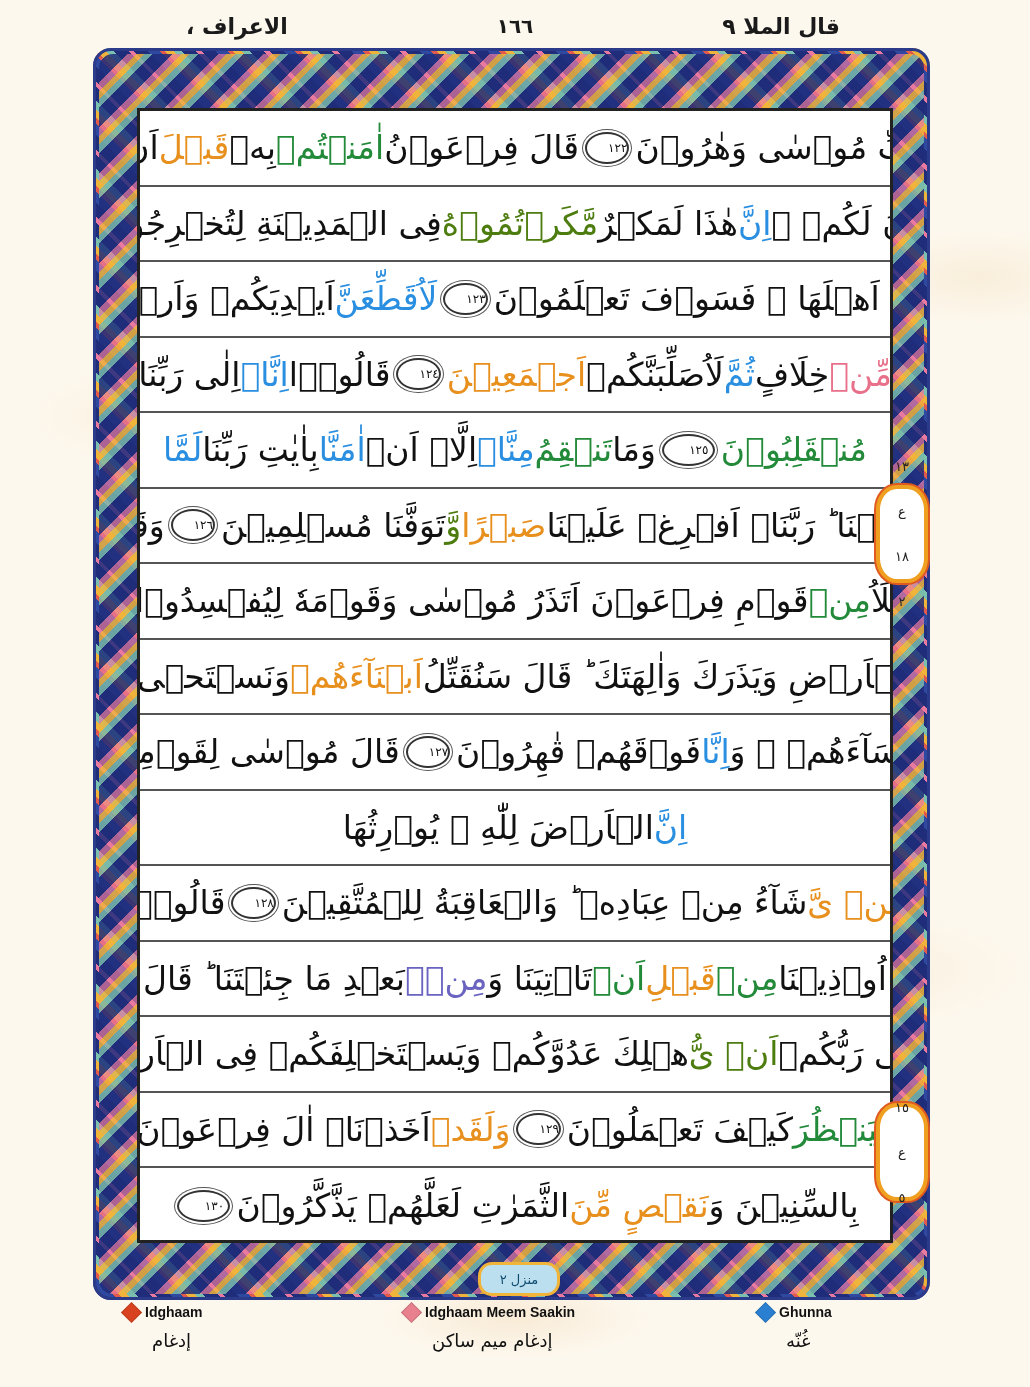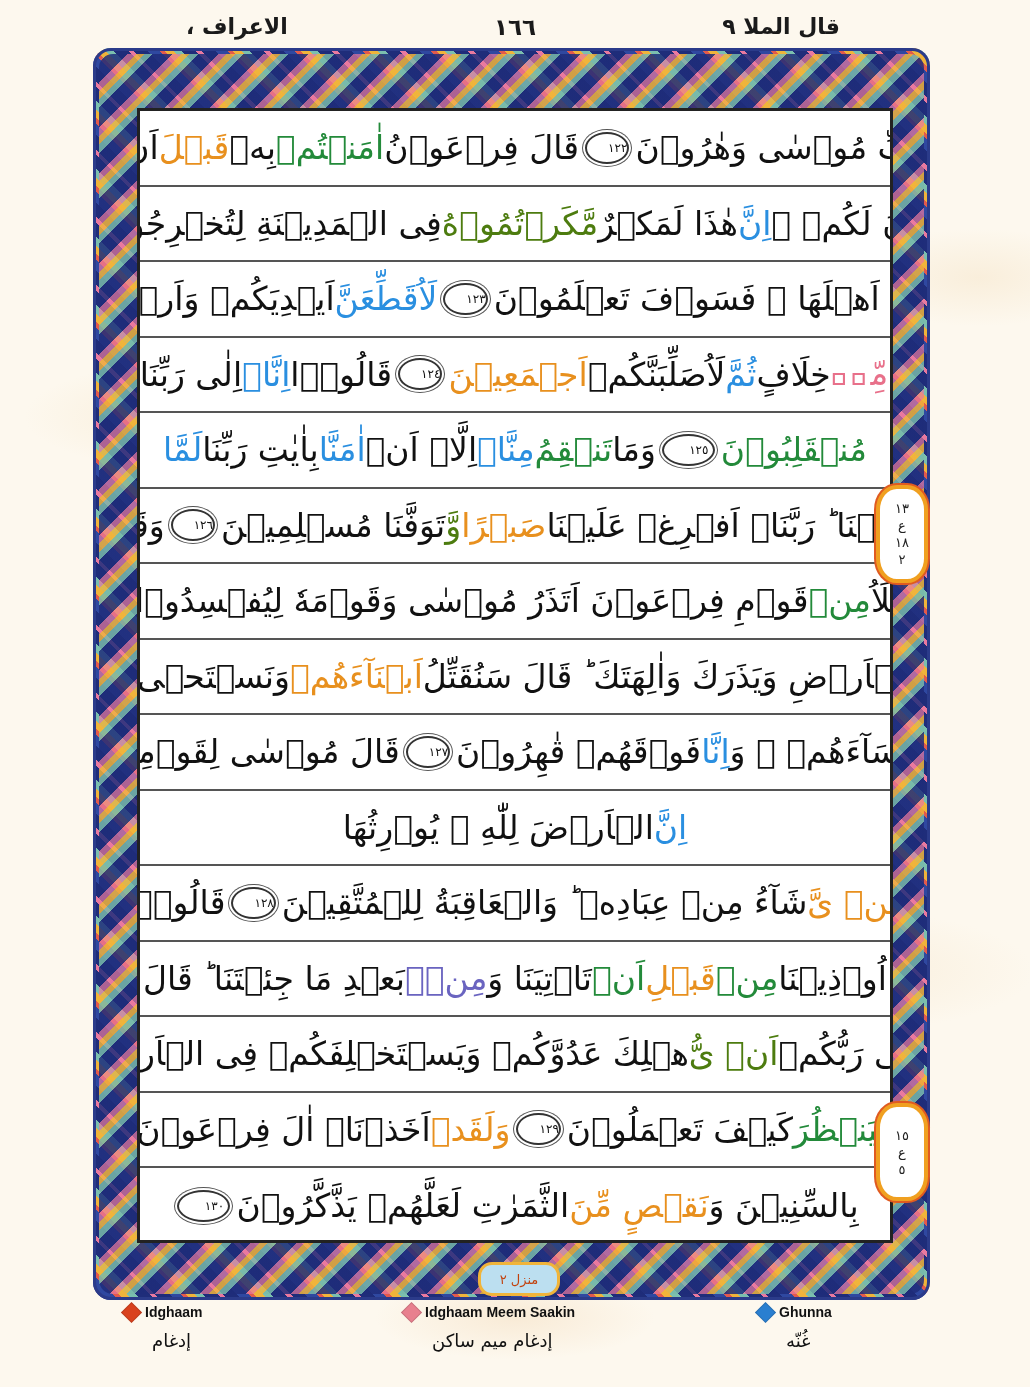--- a/index.html
+++ b/index.html
@@ -11,21 +11,21 @@
       radial-gradient(ellipse 300px 90px at 80% 70%, rgba(240,215,175,0.30), transparent 70%),
       radial-gradient(ellipse 200px 60px at 50% 95%, rgba(240,210,170,0.35), transparent 70%),
       radial-gradient(ellipse 180px 70px at 95% 20%, rgba(240,215,175,0.30), transparent 70%);
     font-family: "DejaVu Sans", sans-serif;
   }
   .running-head {
     position:absolute; top:8px; left:0; width:1030px; height:40px;
     font-family:"DejaVu Sans", sans-serif; font-weight:bold; font-size:22px; color:#1a1a1a;
   }
   .rh-left { position:absolute; left:140px; top:6px; direction:rtl;margin-left:46px; }
-  .rh-center { position:absolute; left:465px; top:6px; width:100px; text-align:center; font-size:23px; }
+  .rh-center { position:absolute; left:465px; top:6px; width:100px; text-align:center; font-size:20px; }
   .rh-right { position:absolute; right:190px; top:6px; direction:rtl; }
 
   .border-frame {
     position:absolute; left:93px; top:48px; width:837px; height:1252px;
     background:
       repeating-linear-gradient(45deg, #1f2d7a 0 10px, #2f48a0 10px 18px, #e25a4c 18px 22px, #f0b43a 22px 28px, #7bbfae 28px 34px, #1f2d7a 34px 44px, #e9799f 44px 48px);
     border-radius:18px;
     box-shadow:0 0 0 3px #2b3b8a inset;
   }
   .border-frame::before {
@@ -50,39 +50,39 @@
   }
   .text-line:last-child { border-bottom:none; }
   .ayah-marker {
     display:inline-flex; align-items:center; justify-content:center;
     width:28px; height:28px; border-radius:50%;
     border:2px solid #333; box-shadow:0 0 0 2px #fff, 0 0 0 3px #555;
     font-size:12px; margin:0 6px; vertical-align:middle; background:#fff;padding-left:21px;
   }
   .c-blue { color:#2a8fe0; }
   .c-red { color:#4d7c0f; }
-  .c-pink { color:#e8708a;font-family:Liberation Mono, monospace; }
+  .c-pink { color:#e8708a; }
   .c-green { color:#238a3a; }
   .c-orange { color:#e8901e; }
   .c-purple { color:#6a64c0; }
 
   .ruku-badge {
     position:absolute; width:44px; height:90px;
     background:#fff;
     border:4px solid #f0a020;
     border-radius:40% / 25%;
     box-shadow:0 0 0 2px #e05a20;
     display:flex; flex-direction:column; align-items:center; justify-content:center;
-    font-size:13px; line-height:17px; color:#222;
+    font-size:13px; line-height:17px; color:#222;gap:28px;
   }
   .manzil-badge {
     position:absolute; left:478px; top:1262px; width:76px; height:28px;
     background:#bcdff0; border:3px solid #f0b43a; border-radius:14px;
     display:flex; align-items:center; justify-content:center;
-    font-size:13px; color:#c2410c; direction:rtl;
+    font-size:13px; color:#0c4a6e; direction:rtl;
   }
 
   .legend { position:absolute; top:1304px; left:0; width:1030px; height:60px;padding-left:44px; }
   .legend-item { position:absolute; display:flex; flex-direction:column; align-items:flex-start; }
   .legend-top { display:flex; align-items:center; gap:6px; }
   .diamond { width:13px; height:13px; transform:rotate(45deg); border:1px solid rgba(0,0,0,0.15); }
   .legend-en { font-family:"Liberation Sans", sans-serif; font-weight:bold; font-size:14px; color:#111; }
   .legend-ar { font-size:18px; color:#111; direction:rtl; margin-top:10px; padding-left:28px; }
 </style>
 </head>

